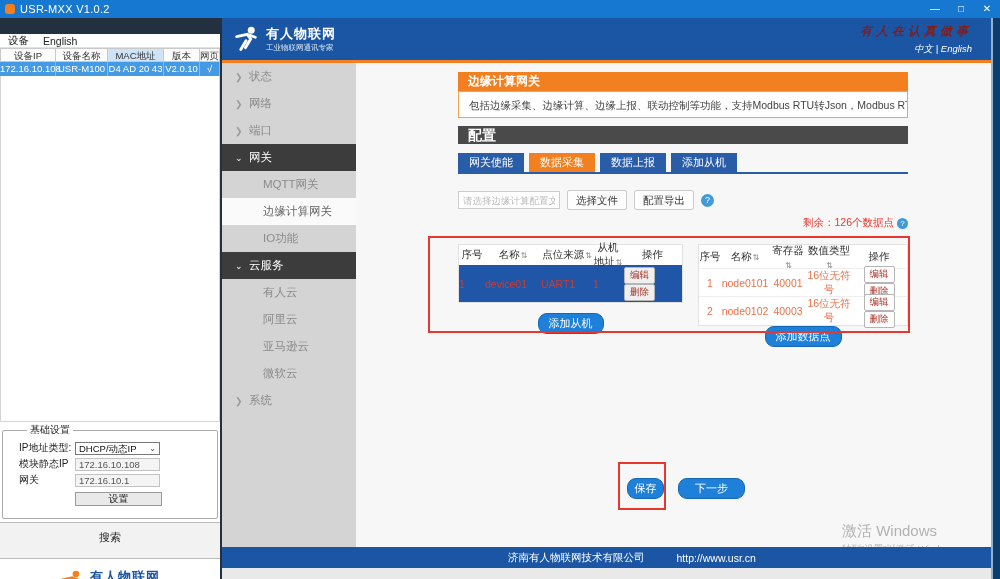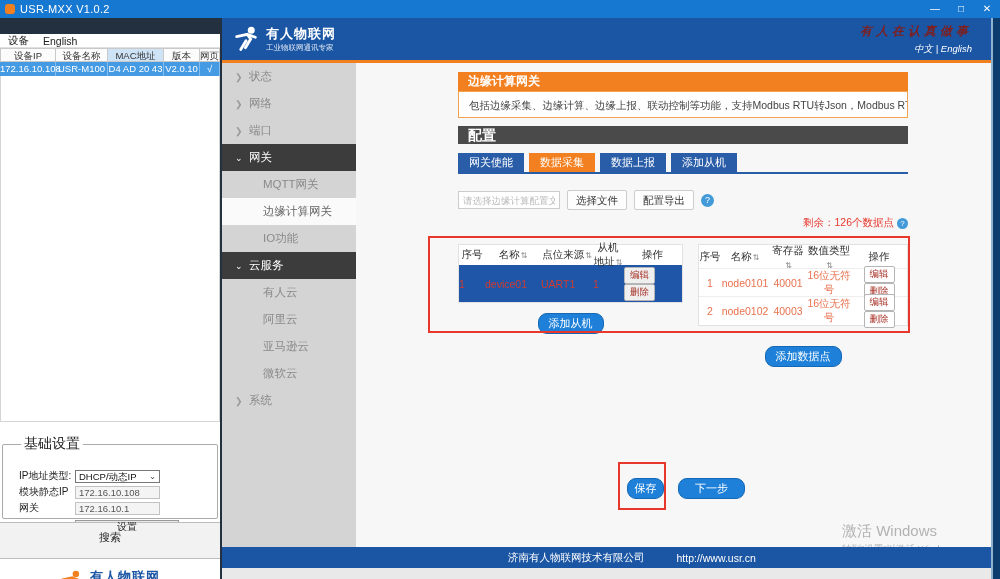--- a/index.html
+++ b/index.html
@@ -23,28 +23,28 @@
   .dev-hrow > div { background:#fcfcfc; border:1px solid #c9c9c9; border-left:none; }
   .dev-hrow > div:first-child { border-left:1px solid #c9c9c9; }
   .dev-hrow .hl { background:#cfe3f7; }
   .dev-drow { background:#459AE4; color:#fff; }
   .dev-drow > div { border-right:1px solid rgba(255,255,255,.35); }
   .c1{width:56px;} .c2{width:52px;} .c3{width:56px;} .c4{width:36px;} .c5{width:20px;}
   .dev-empty { height:346px; background:#fff; border:1px solid #d5d5d5; border-top:none; }
 
   .basic { margin:1px 2px 0 2px; border:1px solid #aaa; border-radius:2px; height:96px;
     font-size:10px; color:#222; padding:2px 4px; }
-  .basic legend { font-size:14px; padding:12px 3px; margin-left:14px; }
+  .basic legend { font-size:10px; padding:0 3px; margin-left:20px; }
   .b-row { display:flex; align-items:center; margin:2px 0 2px 12px; height:14px; }
   .b-row label { width:56px; }
   .b-inp { width:85px; height:13px; font-size:9.5px; border:1px solid #c2c2c2; background:#f4f4f4;
     color:#555; padding:0 3px; line-height:12px; }
   .b-sel { background:#fff; border:1px solid #777; color:#111; display:flex; justify-content:space-between; }
   .b-sel .arr { color:#444; font-size:8px; }
-  .set-btn { display:block; margin:5px 0 0 68px; width:104px; height:14px; background:#e9e9e9;
+  .set-btn { display:block; margin:5px 0 0 68px; width:87px; height:14px; background:#e9e9e9;
     border:1px solid #9a9a9a; font-size:10px; text-align:center; line-height:12px; color:#222; }
   .search-btn { margin-top:3px; height:37px; background:#f2f2f2; border-top:1px solid #bdbdbd;
     border-bottom:1px solid #bdbdbd; text-align:center; line-height:28px; font-size:11px; color:#222; }
   .app-logo { height:46px; display:flex; align-items:center; justify-content:center; gap:6px; background:#fff; }
   .logo-stack .l1 { color:#1B56A4; font-weight:bold; font-size:13px; letter-spacing:1px; }
   .logo-stack .l2 { color:#F28020; font-size:7.5px; letter-spacing:.5px; }
 
   
   .web-panel { position:absolute; left:222px; top:18px; width:778px; height:561px; background:#f7f7f7; }
   .web-header { height:42px; background:#1B56A4; display:flex; align-items:center; padding-left:10px; }
@@ -103,21 +103,21 @@
   .node-h { height:24px; border-bottom:1px solid #eee; }
   .t-r { display:flex; align-items:center; height:28px; color:#E8724E; border-bottom:1px solid #eee; }
   .t-r:last-child { border-bottom:none; }
   .mini-btn { background:#efefef; border:1px solid #b5b5b5; border-radius:2px; color:#A83328;
     font-size:9.5px; padding:1px 5px; margin:0 1px; }
   .node-btn { background:#fff; }
   .sort { font-size:8px; color:#888; margin-left:1px; }
   .blue-btn { background:#1E80D8; color:#fff; border:1px solid #1568B4; border-radius:9px;
     font-size:11px; padding:2px 10px; }
   .add-slave-wrap { text-align:center; margin-top:10px; }
-  .add-node-wrap { text-align:center; margin-top:20px; }
+  .add-node-wrap { text-align:center; margin-top:0; }
 
   .save-row { margin-top:96px; position:relative; display:flex; gap:14px; padding-left:169px; height:48px; align-items:center; }
   .red-box2 { position:absolute; left:160px; top:-2px; width:48px; height:48px; border:2px solid #E8382D; pointer-events:none; }
   .save-btn { width:37px; padding:2px 0; text-align:center; }
   .next-btn { padding:2px 16px; }
 
   .web-footer { height:21px; background:#1B56A4; color:#fff; font-size:10.5px; display:flex;
     align-items:center; padding-left:286px; gap:32px; position:relative; z-index:3; }
   .below-footer { height:11px; background:#e9e9e9; }
   .scroll-strip { position:absolute; right:0; top:0; width:9px; height:561px; background:#0D3D6E;

